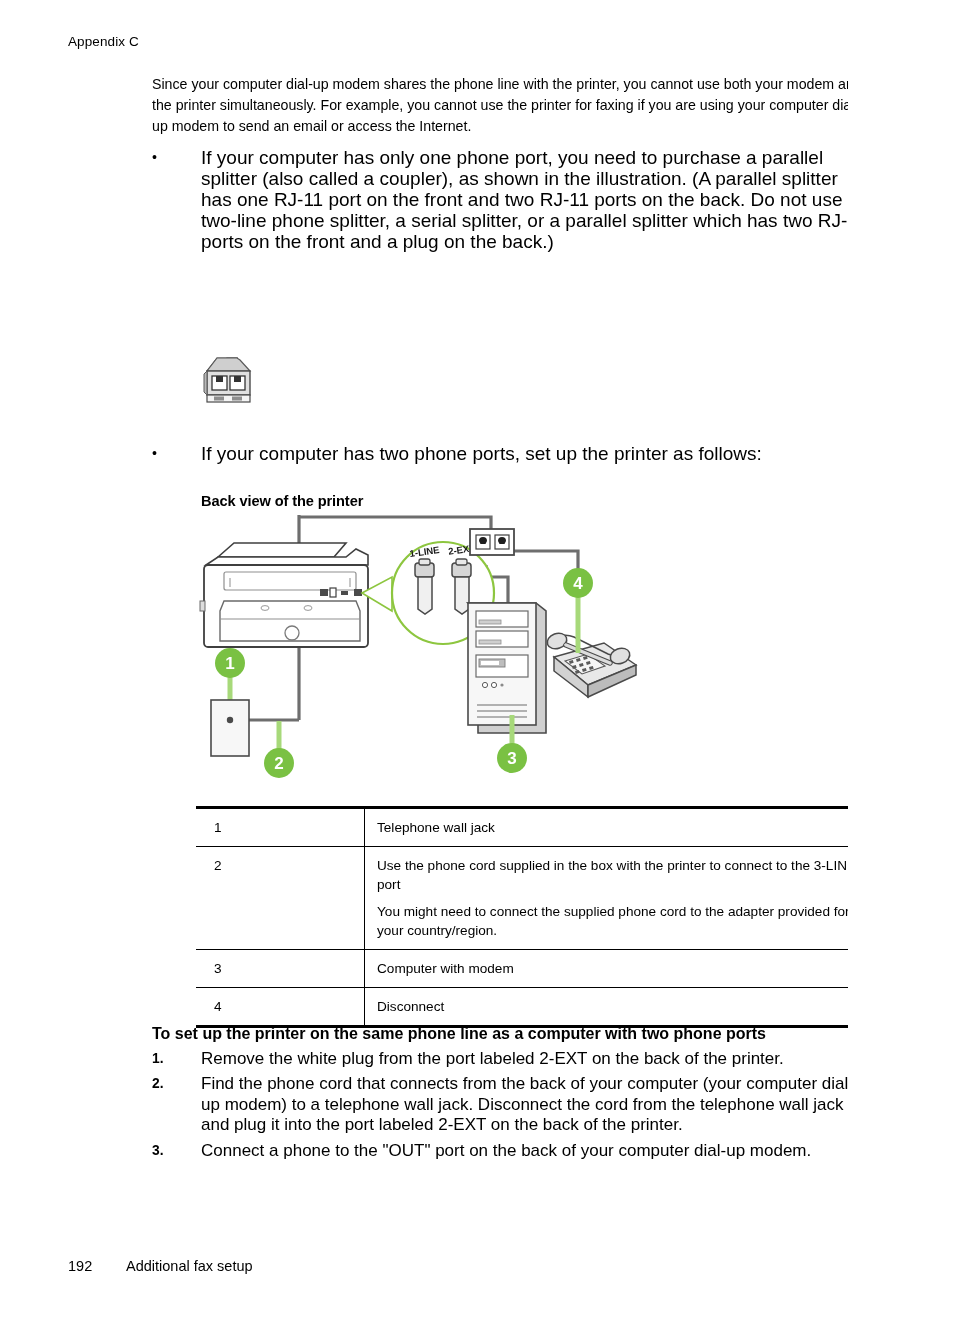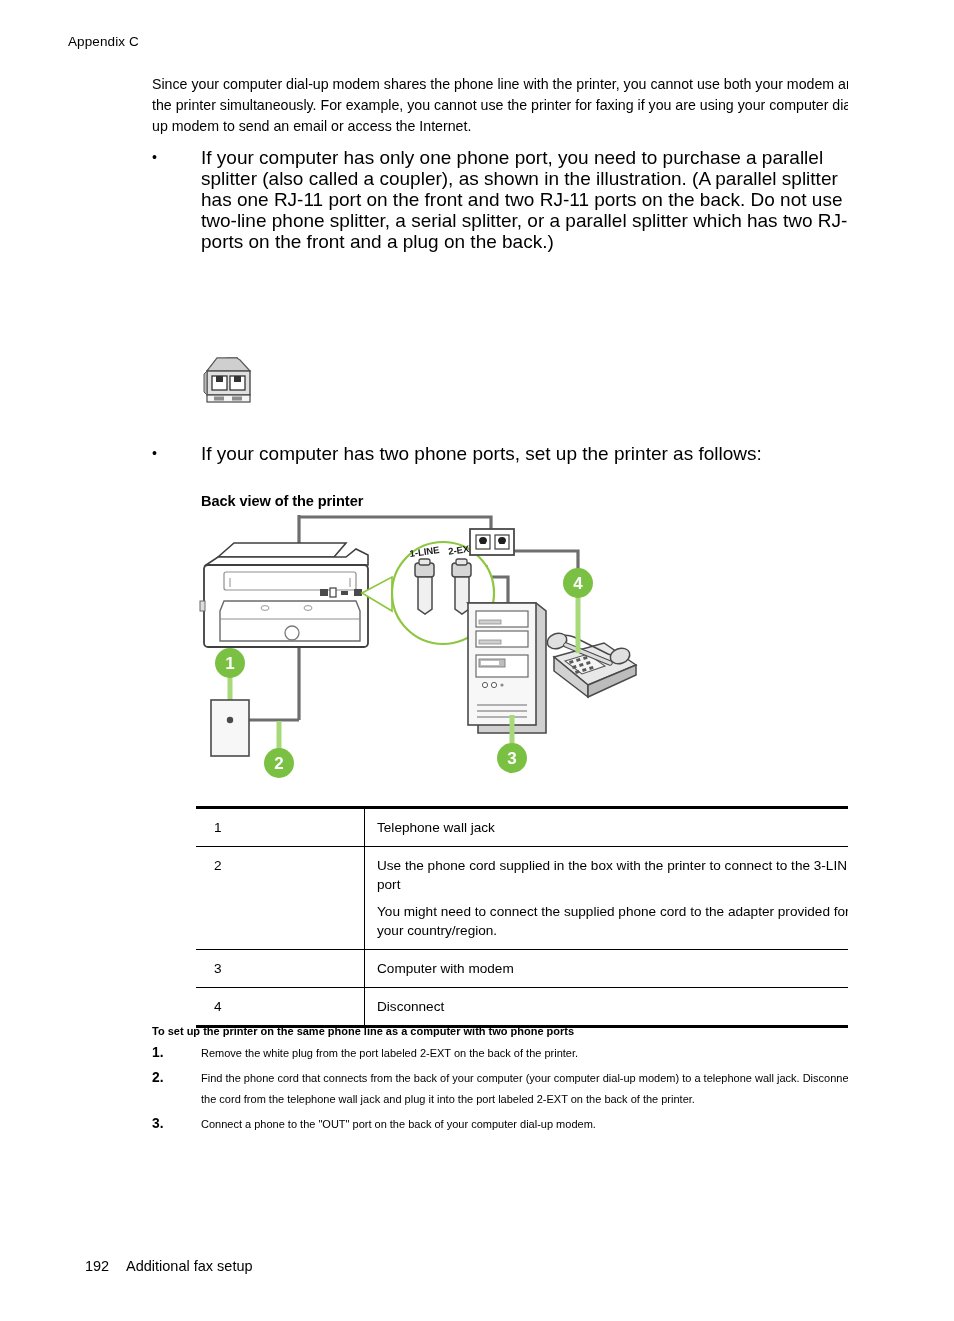--- a/index.html
+++ b/index.html
@@ -119,48 +119,47 @@
   }
 
   
   .procedure {
     position: absolute;
     left: 152px;
     top: 1025px;
     width: 716px;
   }
   .proc-title {
-    font-size: 11px;
+    font-size: 16px;
     font-weight: bold;
     margin: 0 0 6px 0;
   }
   .step-row {
     display: flex;
     margin-bottom: 5px;
   }
   .step-num {
     width: 49px;
     flex: 0 0 49px;
     font-size: 13.8px;
     font-weight: bold;
     line-height: 20.4px;
   }
   .step-text {
     flex: 1 1 auto;
-    font-size: 11px;
+    font-size: 17px;
     line-height: 20.4px;
   }
 
   
   .footer {
     position: absolute;
     left: 68px;
     top: 1258px;
     font-size: 14.5px;
-    text-align: center;
   }
   .footer .pg {
     display: inline-block;
     width: 58px;
   }
 </style>
 </head>
 <body>
 
 <div class="page">

